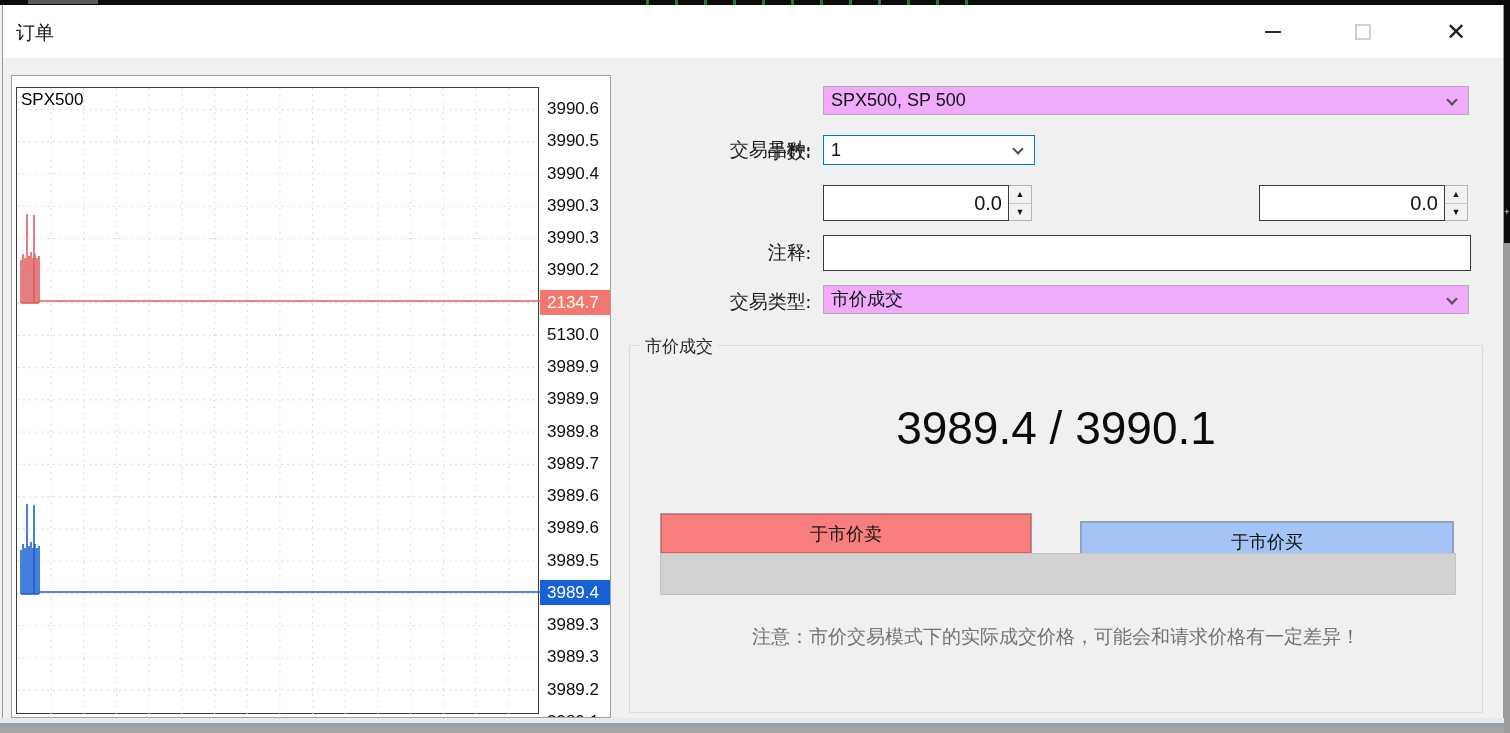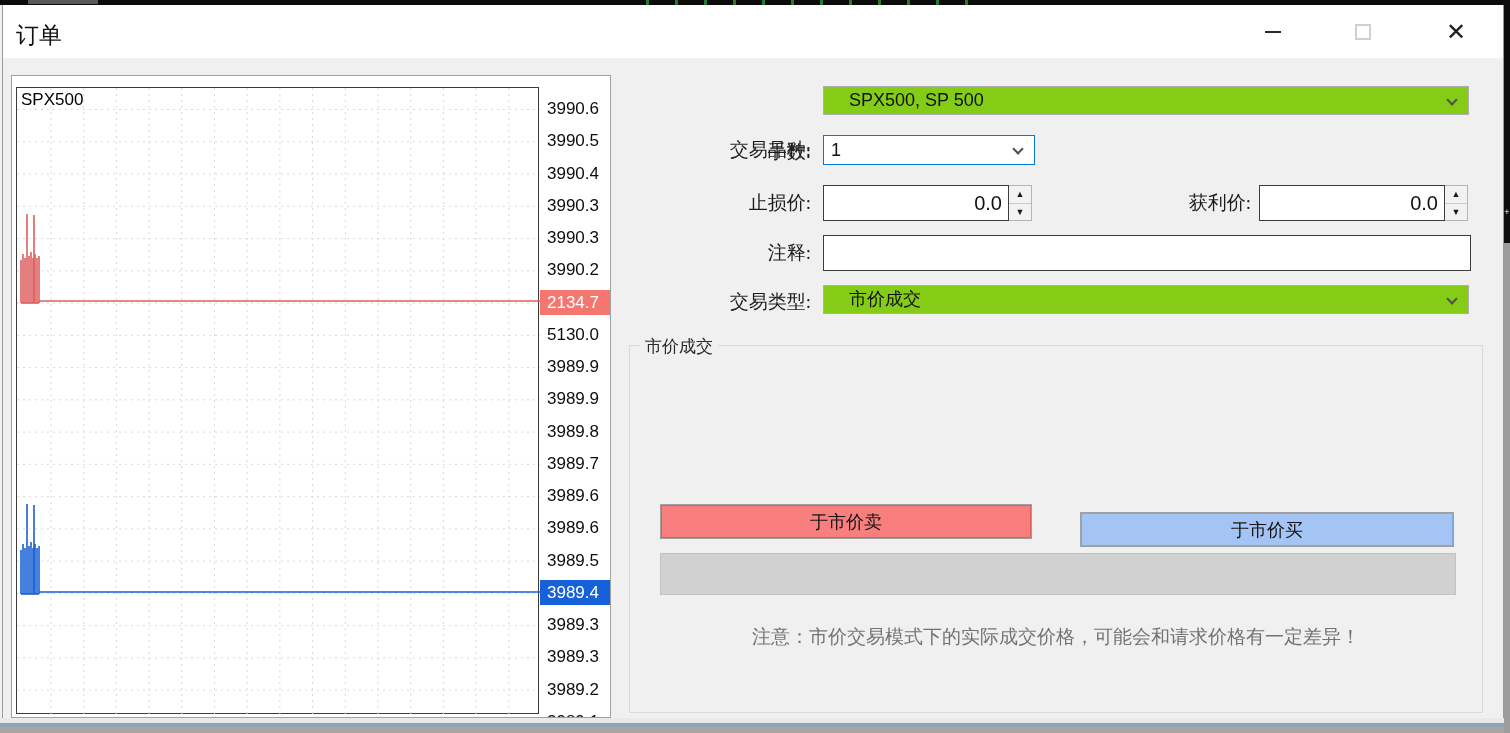--- a/index.html
+++ b/index.html
@@ -17,21 +17,21 @@
   .right-strip-dark .plus { position:absolute; left:0; top:208px; width:6px; }
   .right-strip-gray { position:absolute; left:1504px; top:243px; width:6px; height:490px; background:#9c9c9c; }
   .bottom-strip-a { position:absolute; left:0; top:718px; width:1504px; height:5px; background:#e9e9e9; }
   .bottom-strip-b { position:absolute; left:0; top:723px; width:1504px; height:4px; background:#8fa3b3; }
   .bottom-strip-c { position:absolute; left:0; top:727px; width:1504px; height:6px; background:#a6a6a6; }
 
   
   .dialog { position:absolute; left:2px; top:5px; width:1502px; height:713px;
             background:#f0f0f0; border:1px solid #9a9a9a; border-top:none; }
   .titlebar { position:absolute; left:0; top:0; width:100%; height:53px; background:#ffffff; }
-  .titlebar .title { position:absolute; left:13px; top:15px; font-size:23px; color:#111; }
+  .titlebar .title { position:absolute; left:13px; top:15px; font-size:19px; color:#111; }
   .win-btn { position:absolute; top:12px; width:40px; height:30px; display:flex;
              align-items:center; justify-content:center; cursor:pointer; }
   .win-btn.minimize { left:1250px; }
   .win-btn.maximize { left:1340px; }
   .win-btn.close    { left:1433px; font-size:24px; color:#222; font-weight:400; }
   .glyph-min { width:16px; height:2px; background:#2b2b2b; }
   .glyph-max { width:16px; height:16px; border:2px solid #cfcfcf; }
 
   .dlg-body { position:absolute; left:0; top:53px; width:100%; height:660px; background:#f0f0f0; }
 
@@ -43,22 +43,22 @@
   .plot svg { position:absolute; left:0; top:0; }
   .symbol { position:absolute; left:4px; top:2px; font-size:17px; color:#000; }
   #price-axis { position:absolute; left:528px; top:0; width:72px; height:643px; }
   .price-row { position:absolute; left:0; width:70px; height:25px; line-height:25px;
                padding-left:7px; font-size:17px; color:#0d0d0d; }
   .price-row.hl { color:#fff; }
 
   
   .form-label { position:absolute; width:186px; text-align:right; font-size:19px; color:#1c1c1c;
                 font-family:"Liberation Serif", serif; }
-  .select-box { position:absolute; height:29px; background:#84cc16; border:1px solid #aeaeae;
-                font-size:18px; color:#111; line-height:27px; padding-left:25px; cursor:default; }
+  .select-box { position:absolute; height:29px; background:#f0abfc; border:1px solid #aeaeae;
+                font-size:18px; color:#111; line-height:27px; padding-left:7px; cursor:default; }
   .select-box .chev, .combo .chev { position:absolute; right:12px; top:9px; width:8px; height:8px;
                 border-right:2px solid #505050; border-bottom:2px solid #505050; transform:rotate(45deg); }
   .combo { position:absolute; height:30px; background:#fff; border:1px solid #0078d7;
            font-size:18px; color:#111; line-height:28px; padding-left:7px; }
   .spin { position:absolute; height:36px; display:flex; }
   .spin .val { width:186px; height:36px; background:#fff; border:1px solid #3c3c3c;
                font-size:20px; color:#111; line-height:34px; text-align:right; padding-right:6px; }
   .spin .btns { width:23px; height:36px; border:1px solid #b5b5b5; border-left:none; background:#f2f2f2;
                 display:flex; flex-direction:column; }
   .spin .btns .b { flex:1; display:flex; align-items:center; justify-content:center;
@@ -67,21 +67,21 @@
   .text-input { position:absolute; height:36px; background:#fff; border:1px solid #3c3c3c;
                 font-size:18px; padding:0 6px; font-family:"Liberation Sans", sans-serif; }
 
   
   .groupbox { position:absolute; left:626px; top:287px; width:854px; height:368px;
               border:1px solid #d9d9d9; }
   .groupbox .gb-title { position:absolute; left:10px; top:-11px; background:#f0f0f0; padding:0 5px;
               font-size:17px; color:#2a2a2a; font-family:"Liberation Serif", serif; }
   .quote { position:absolute; left:0; top:55px; width:100%; text-align:center;
            font-size:46px; color:#0b0b0b; }
-  .big-btn { position:absolute; top:158px; height:35px; border:1px solid #a0a0a0;
+  .big-btn { position:absolute; top:167px; height:41px; border:1px solid #a0a0a0;
              font-size:18px; color:#141414; display:flex; align-items:center; justify-content:center;
              font-family:"Liberation Serif", serif; cursor:pointer; }
   .sell-btn { left:30px; width:372px; box-shadow:inset 0 0 0 1px #e05c5c; }
   .buy-btn  { left:450px; width:374px; box-shadow:inset 0 0 0 1px #7fa7e0;margin-top:8px; }
   .gray-bar { position:absolute; left:30px; top:207px; width:796px; height:42px;
               background:#d1d1d1; border:1px solid #c2c2c2; }
   .note { position:absolute; left:0; top:278px; width:100%; text-align:center;
           font-size:19px; color:#737373; font-family:"Liberation Serif", serif; }
 </style>
 </head>
@@ -210,49 +210,48 @@
         <span>SPX500, SP 500</span>
         <span class="chev"></span>
       </div>
 
       <div class="form-label" style="left:622px; top:81px;">手数:</div>
       <div class="combo" style="left:820px; top:77px; width:212px;">
         <span>1</span>
         <span class="chev"></span>
       </div>
 
-      <div class="form-label" style="left:622px; top:132px;">止损价:</div>
       <div class="spin" style="left:820px; top:127px;">
         <div class="val">0.0</div>
         <div class="btns">
           <div class="b">▲</div>
           <div class="b">▼</div>
         </div>
       </div>
 
-      <div class="form-label" style="left:1062px; top:132px;">获利价:</div>
       <div class="spin" style="left:1256px; top:127px;">
         <div class="val">0.0</div>
         <div class="btns">
           <div class="b">▲</div>
           <div class="b">▼</div>
         </div>
       </div>
 
       <div class="form-label" style="left:622px; top:182px;">注释:</div>
       <input class="text-input" style="left: 820px; top: 177px; width: 648px;" value="">
 
       <div class="form-label" style="left:622px; top:231px;">交易类型:</div>
       <div class="select-box" style="left:820px; top:227px; width:646px;">
         <span>市价成交</span>
         <span class="chev"></span>
       </div>
 
       <div class="groupbox">
         <div class="gb-title">市价成交</div>
+        <div class="quote">3989.4 / 3990.1</div>
         <div class="big-btn sell-btn" id="sell-btn" style="background: rgb(249, 126, 126);">于市价卖</div>
         <div class="big-btn buy-btn" id="buy-btn" style="background: rgb(165, 196, 246);">于市价买</div>
         <div class="gray-bar"></div>
         <div class="note">注意：市价交易模式下的实际成交价格，可能会和请求价格有一定差异！</div>
       </div>
 
     </div>
   </div>
 </div>
 

